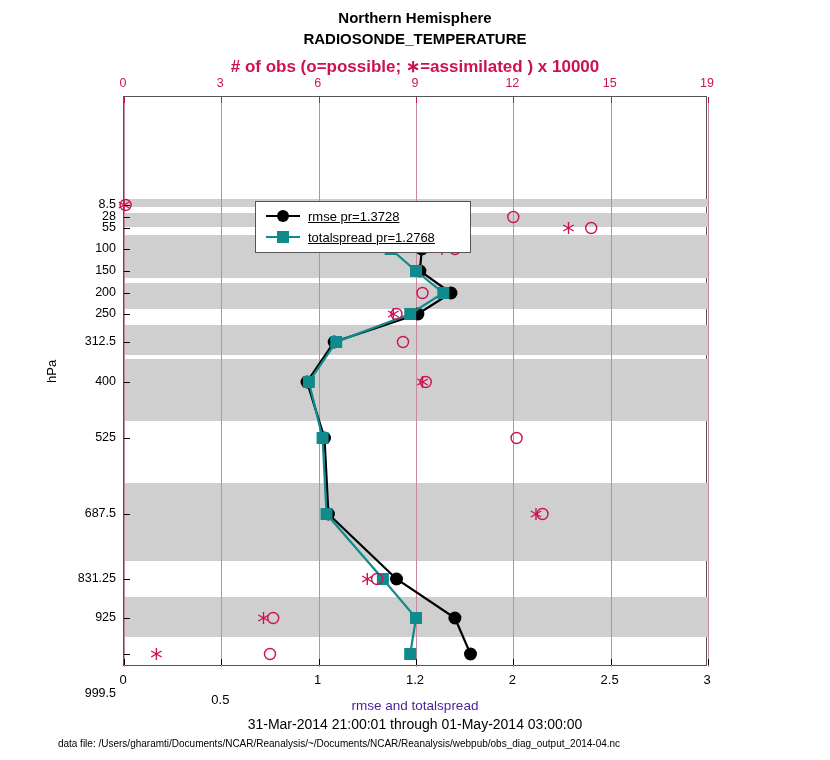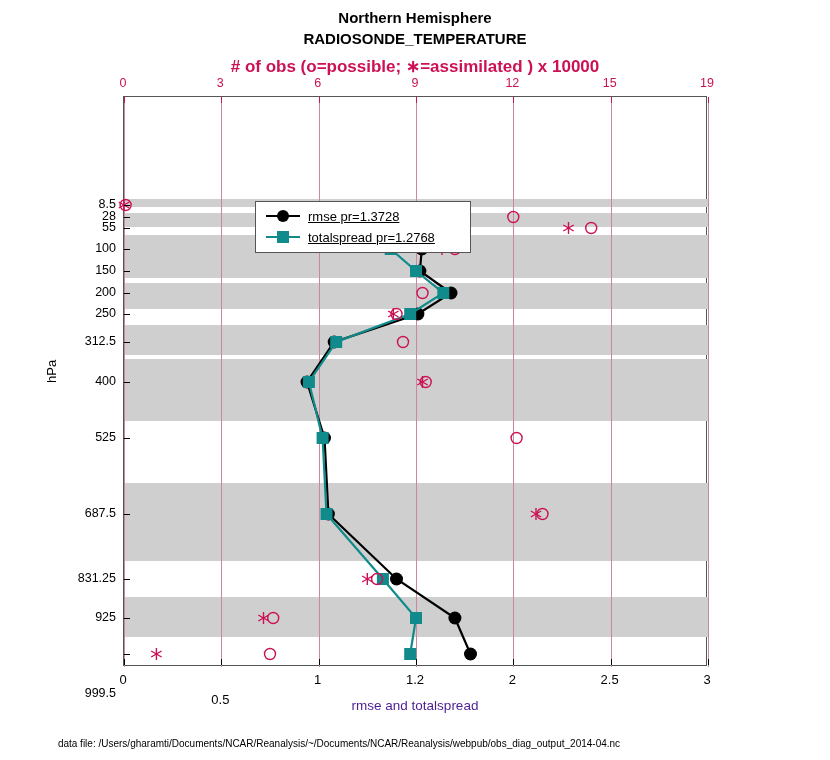--- a/index.html
+++ b/index.html
@@ -219,15 +219,16 @@
       <div class="xtick-bot" style="left: 220.333px; top: 672px; margin-top: 20px;">0.5</div>
       <div class="xtick-bot" style="left: 317.667px; top: 672px;">1</div>
       <div class="xtick-bot" style="left: 415px; top: 672px;">1.2</div>
       <div class="xtick-bot" style="left: 512.333px; top: 672px;">2</div>
       <div class="xtick-bot" style="left: 609.667px; top: 672px;">2.5</div>
       <div class="xtick-bot" style="left: 707px; top: 672px;">3</div>
     </div>
 
   <div class="ylab">hPa</div>
   <div class="xlab">rmse and totalspread</div>
+  <div class="subt">31-Mar-2014 21:00:01 through 01-May-2014 03:00:00</div>
   <div class="datafile">data file: /Users/gharamti/Documents/NCAR/Reanalysis/~/Documents/NCAR/Reanalysis/webpub/obs_diag_output_2014-04.nc</div>
 
 </div>
 
 </body></html>

